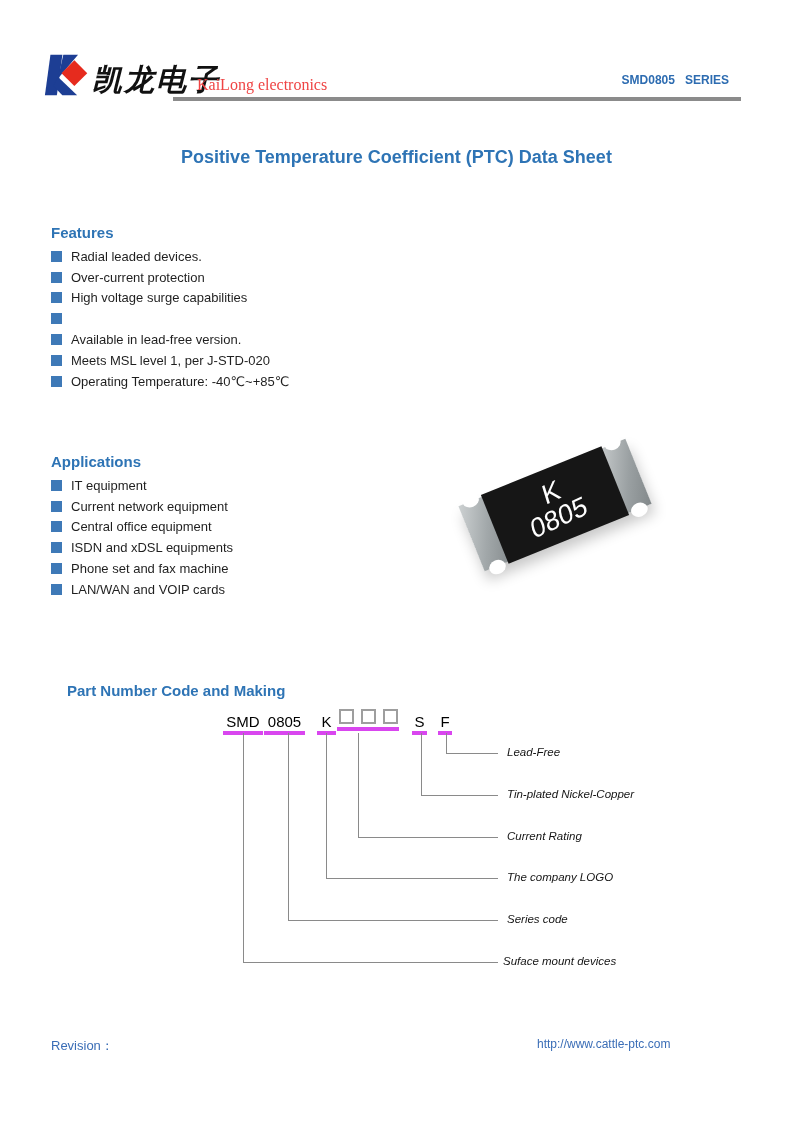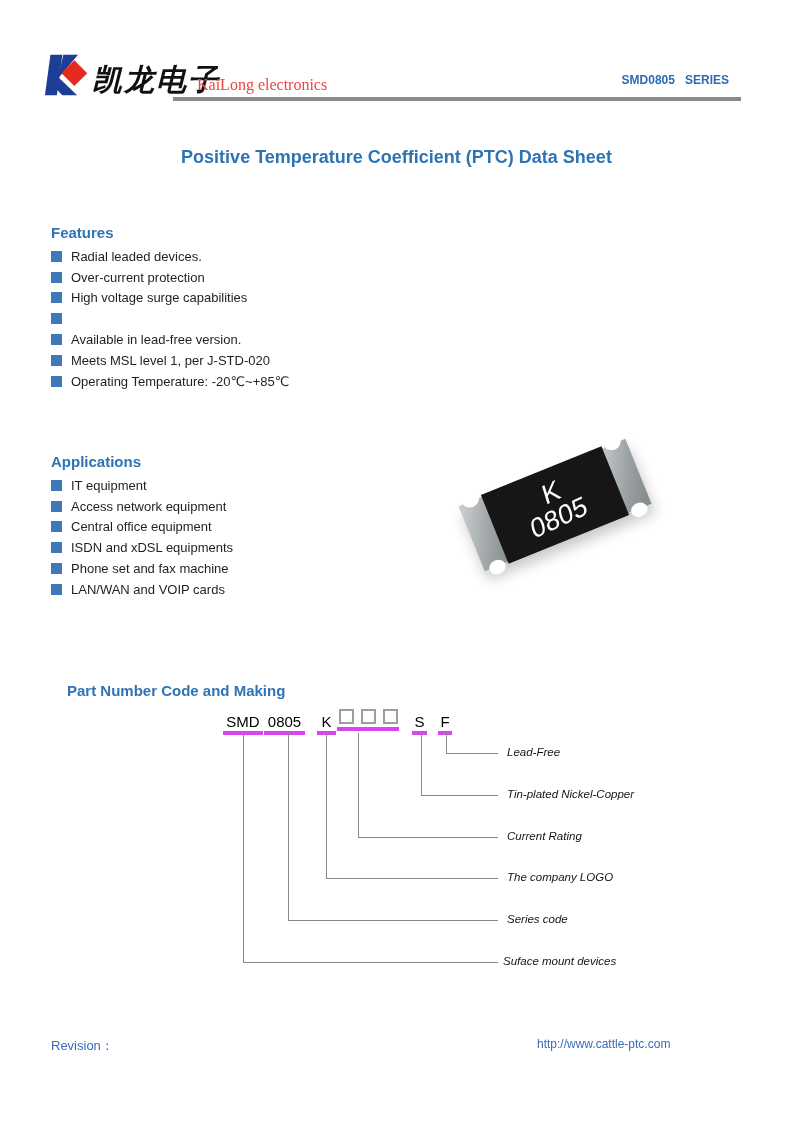--- a/index.html
+++ b/index.html
@@ -102,33 +102,33 @@
     <li>
         <span class="bullet"></span>
         <span>Available in lead-free version.</span>
       </li>
     <li>
         <span class="bullet"></span>
         <span>Meets MSL level 1, per J-STD-020</span>
       </li>
     <li>
         <span class="bullet"></span>
-        <span>Operating Temperature: -20℃~+85℃</span>
+        <span>Operating Temperature: -40℃~+85℃</span>
       </li>
   </ul>
 
   <div id="applications-h" class="abs section-h">Applications</div>
   <ul id="applications-list" class="abs blist">
     <li>
         <span class="bullet"></span>
         <span>IT equipment</span>
       </li>
     <li>
         <span class="bullet"></span>
-        <span>Access network equipment</span>
+        <span>Current network equipment</span>
       </li>
     <li>
         <span class="bullet"></span>
         <span>Central office equipment</span>
       </li>
     <li>
         <span class="bullet"></span>
         <span>ISDN and xDSL equipments</span>
       </li>
     <li>

